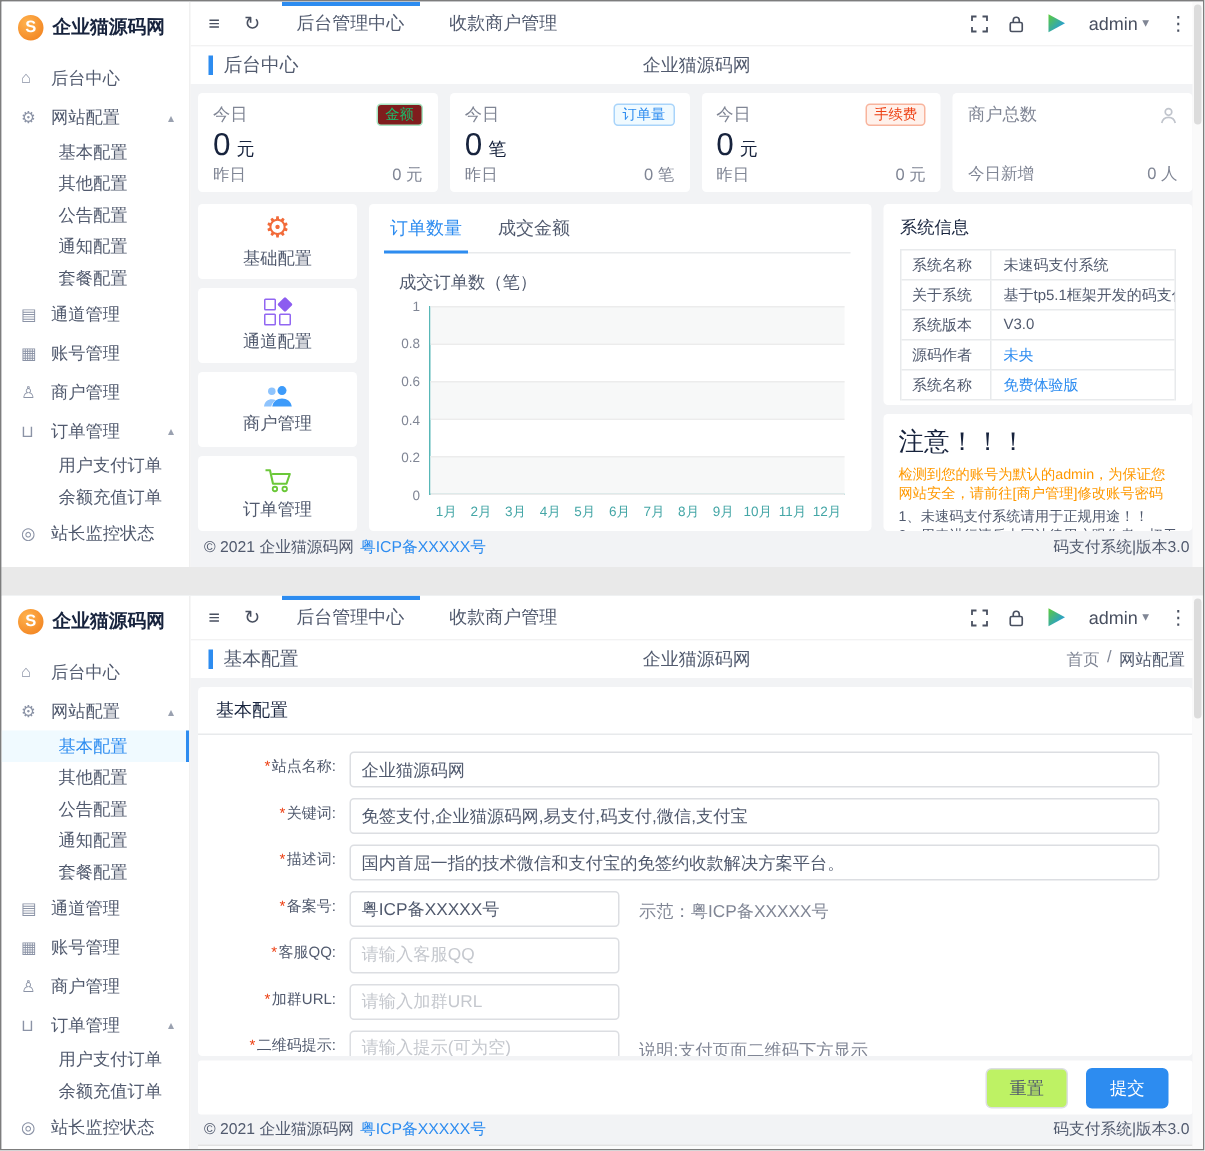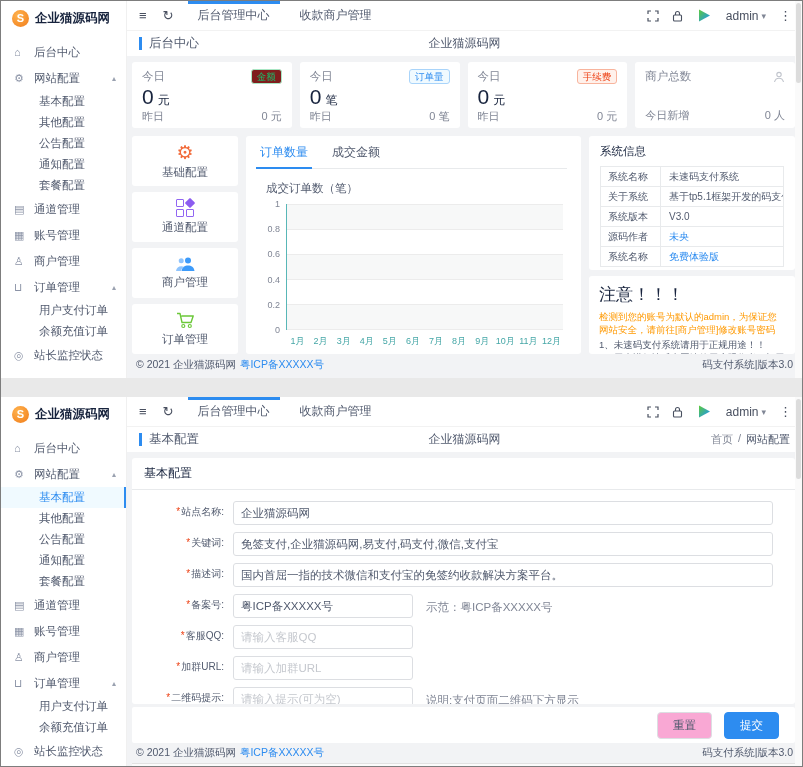--- a/index.html
+++ b/index.html
@@ -110,21 +110,21 @@
   .frow { display: flex; align-items: flex-start; margin-bottom: 7px; }
   .flabel { width: 76px; text-align: right; font-size: 10px; color: #515a6e; padding-top: 5px; line-height: 1.25; flex: none; margin-right: 9px; }
   .req { color: #ed4014; font-style: normal; margin-right: 1px; }
   .fin { height: 24px; border: 1px solid #dcdee2; border-radius: 3px; font-size: 11.5px; padding: 0 7px; color: #515a6e; background: #fff; outline: none; }
   .fin::placeholder { color: #c5c8ce; }
   .fin.wide { width: 540px; }
   .fin.narrow { width: 180px; }
   .fhint { font-size: 11.5px; color: #808695; margin-left: 13px; padding-top: 6px; }
   .btnbar { margin-top: 3px; background: #fff; height: 36px; display: flex; align-items: center; justify-content: flex-end; gap: 12px; padding-right: 16px; border-radius: 2px; flex: none; }
   .btn { font-size: 11.5px; border-radius: 4px; padding: 5px 15px; cursor: pointer; }
-  .btn.ghost { background: #f9a8d4; border: 1px solid #dcdee2; color: #515a6e; }
+  .btn.ghost { background: #bef264; border: 1px solid #dcdee2; color: #515a6e; }
   .btn.primary { background: #2d8cf0; border: 1px solid #2d8cf0; color: #fff; }
   .foot-b { height: 19px; margin-top: 1px; }
 
   .strip { height: 14px; background: #fbfbfb; border-top: 1px solid #e2e2e2; display: flex; align-items: flex-start; justify-content: flex-end; gap: 11px; padding: 2px 10px 0 0; font-size: 8.5px; color: #8a8a8a; flex: none; }
 
   .vscroll { position: absolute; right: 0; top: 0; bottom: 0; width: 7px; background: #fafafa; }
   .vscroll i { position: absolute; left: 1px; right: 1px; top: 2px; height: 80px; background: #dcdcdc; border-radius: 3px; }
 
   svg { display: block; }
 </style>

